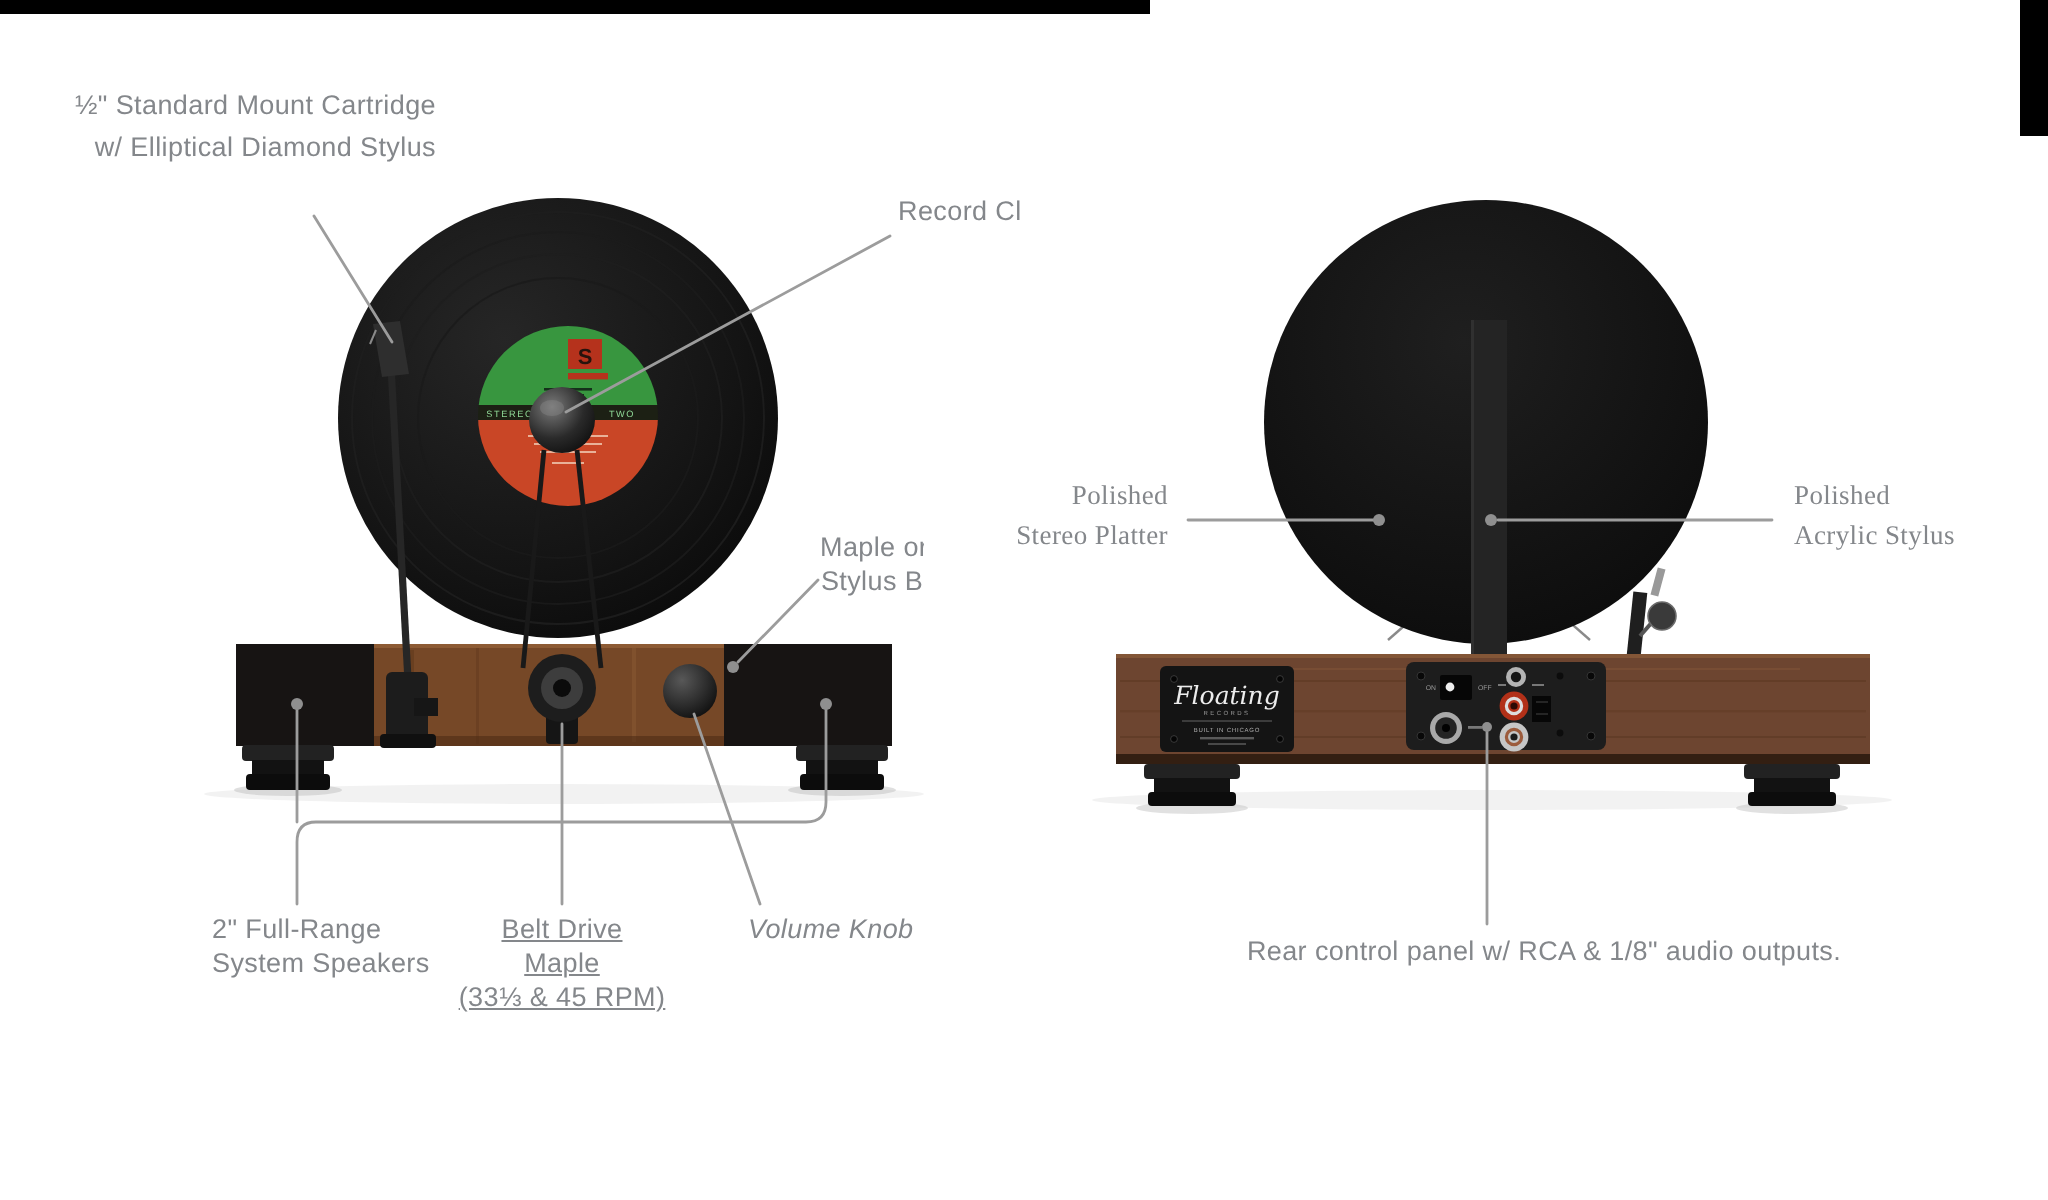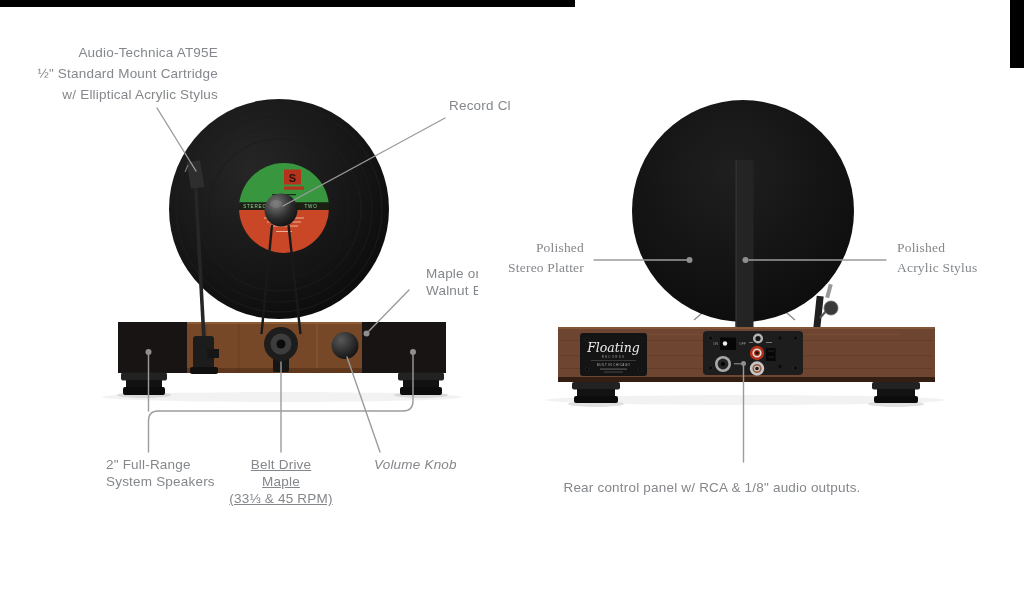--- a/index.html
+++ b/index.html
@@ -236,32 +236,31 @@
       <circle cx="366.5" cy="333.5" r="3"></circle>
       <circle cx="689.5" cy="260" r="3"></circle>
       <circle cx="745.5" cy="260" r="3"></circle>
       <circle cx="148.5" cy="352" r="3"></circle>
       <circle cx="413" cy="352" r="3"></circle>
       <circle cx="743.5" cy="363.5" r="2.5"></circle>
     </g>
   </svg>
 
   <div class="co lh21 t-right" style="right:806px;top:42px;">
-    <div class="ln">Audio-Technica AT95E</div>
     <div class="ln">½" Standard Mount Cartridge</div>
-    <div class="ln">w/ Elliptical Acrylic Stylus</div>
+    <div class="ln">w/ Elliptical Diamond Stylus</div>
   </div>
 
   <div class="co clip" style="left:405px;top:97px;width:63px;margin-left:44px;">
     <div class="ln">Record Cl</div>
   </div>
 
-  <div class="co clip" style="left:426px;top:265px;width:52px;text-align:center;">
+  <div class="co clip" style="left:410px;top:265px;width:52px;text-align:center;">
     <div class="ln">Maple or</div>
-    <div class="ln">Walnut B</div>
+    <div class="ln">Stylus B</div>
   </div>
 
   <div class="co lh20 t-right" style="right:440px;top:238px;">
     <div class="ln">Polished</div>
     <div class="ln">Stereo Platter</div>
   </div>
 
   <div class="co lh20" style="left:897px;top:238px;">
     <div class="ln">Polished</div>
     <div class="ln">Acrylic Stylus</div>
@@ -275,17 +274,17 @@
   <div class="co t-center" style="left:221px;top:456px;width:120px;text-decoration:underline;">
     <div class="ln">Belt Drive</div>
     <div class="ln">Maple</div>
     <div class="ln">(33⅓ &amp; 45 RPM)</div>
   </div>
 
   <div class="co" style="left:374px;top:456px;font-style:italic;">
     <div class="ln">Volume Knob</div>
   </div>
 
-  <div class="co t-center" style="left:512px;top:467px;width:400px;margin-top:12px;">
+  <div class="co t-center" style="left:572px;top:467px;width:400px;">
     <div class="ln">Rear control panel w/ RCA &amp; 1/8" audio outputs.</div>
   </div>
 
 </div>
 
 </body></html>

